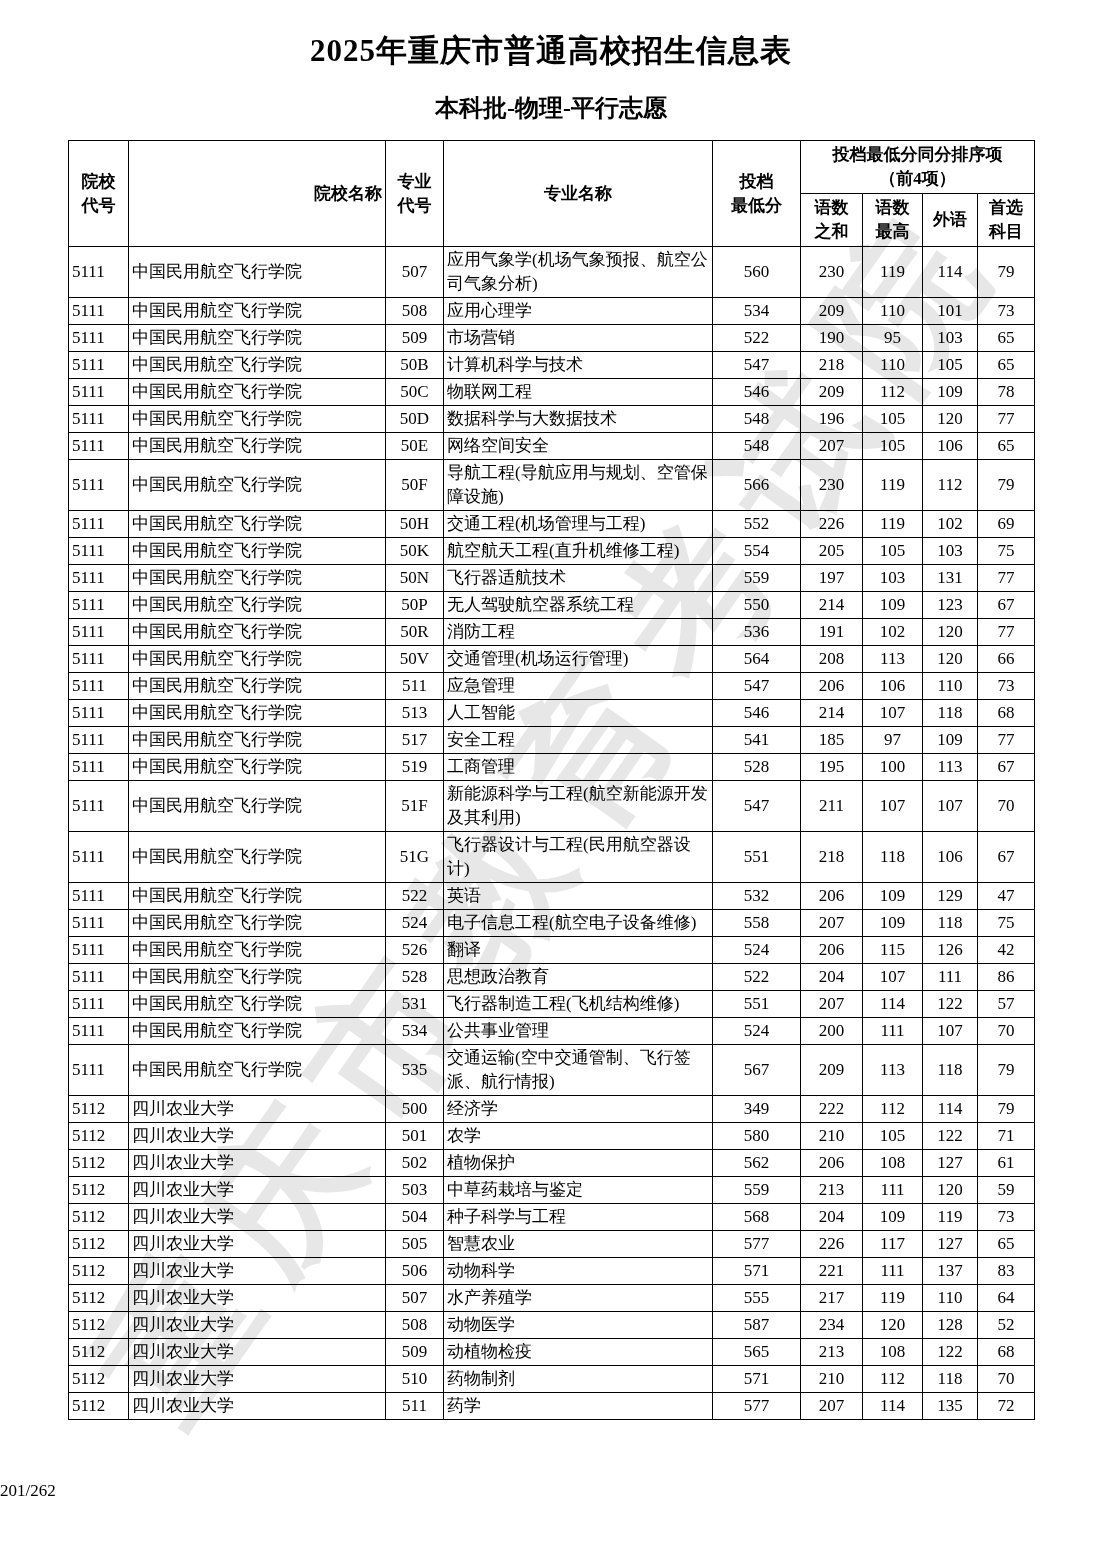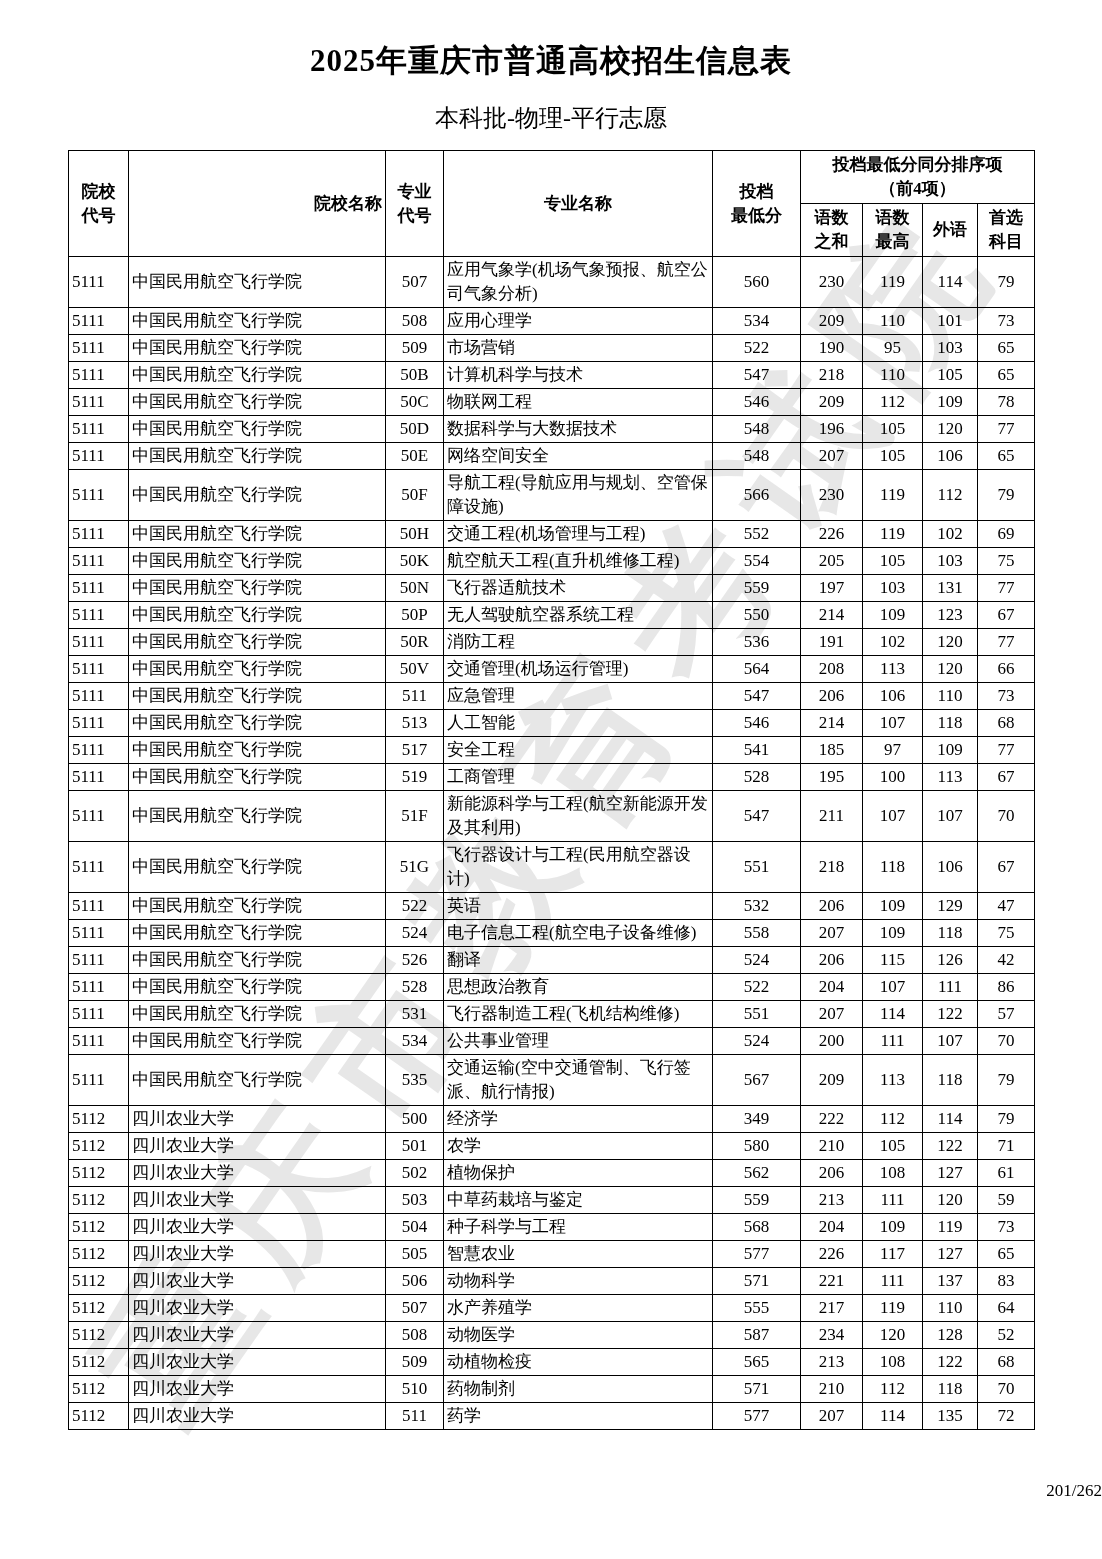--- a/index.html
+++ b/index.html
@@ -12,29 +12,29 @@
     height: 1559px;
     position: relative;
     overflow: hidden;
     font-family: "Liberation Serif", serif;
     color: #000;
   }
   .page-title {
     text-align: center;
     font-size: 31px;
     font-weight: bold;
-    padding-top: 40px;
+    padding-top: 30px;
     letter-spacing: 1px;
     position: relative;
     z-index: 2;
   }
   .page-subtitle {
     text-align: center;
     font-size: 24px;
-    font-weight: normal;
+    font-weight: bold;
     margin-top: 20px;
     position: relative;
     z-index: 2;
   }
   .watermark {
     position: absolute;
     top: 52%;
     left: 50%;
     transform: translate(-50%, -50%) rotate(-55deg);
     font-size: 150px;
@@ -72,21 +72,21 @@
   }
   th.group-head { height: 50px; }
   tr.sub-head th { height: 50px; }
   td.al-left   { text-align: left; }
   td.al-center { text-align: center; }
   .page-footer {
     position: absolute;
     left: 0;
     width: 100%;
     bottom: 58px;
-    text-align: right;
+    text-align: left;
     font-size: 17px;
     z-index: 2;
   }
 </style>
 </head>
 <body>
 
 <div class="watermark">重庆市教育考试院</div>
 
 <div class="page-title">2025年重庆市普通高校招生信息表</div>

